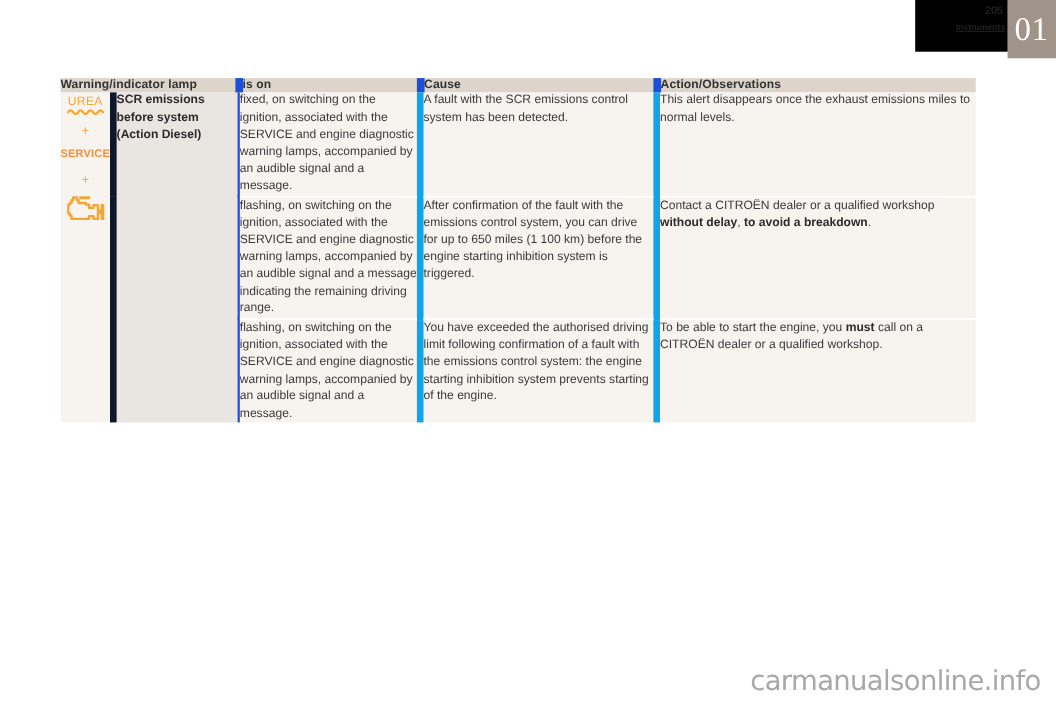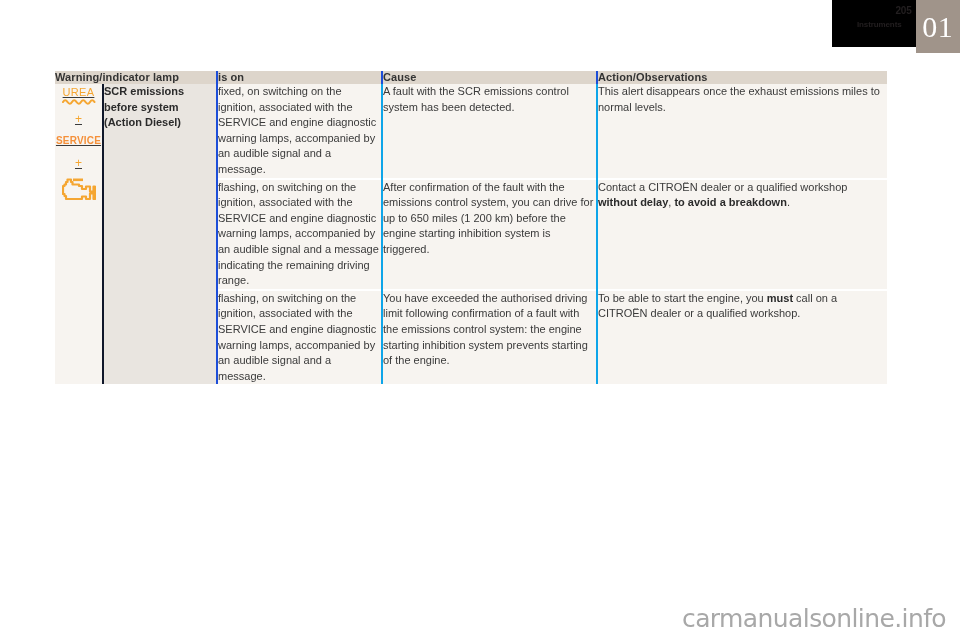--- a/index.html
+++ b/index.html
@@ -35,27 +35,28 @@
     right: 4px;
     top: 6px;
     color: #231f20;
     font-size: 10px;
     font-weight: bold;
     letter-spacing: -0.2px;
     line-height: 10px;
   }
   #section-name {
     position: absolute;
-    right: 14px;
+    right: 2px;
     top: 20px;
     color: #231f20;
     font-size: 8px;
     font-weight: bold;
     line-height: 9px;
     letter-spacing: -0.1px;
+    text-decoration: underline;
   }
   #chapter-tab {
     background: #a0948a;
     width: 50px;
     height: 53px;
     display: flex;
     align-items: center;
     justify-content: center;
   }
   #chapter-number {
@@ -81,21 +82,21 @@
     text-align: left;
     padding: 0;
   }
   .th-cell {
     background: #ddd5cb;
     color: #333333;
     font-size: 11px;
     font-weight: bold;
     padding: 10px 10px 10px 11px;
     height: 13px;
-    border-right: 2px solid #1d4ed8;
+    border-right: 7px solid #1d4ed8;
     letter-spacing: 0.1px;
   }
   .th-cell.last { border-right: none; }
 
   .col-lamp   { width: 48px; }
   .col-name   { width: 114px; }
   .col-ison   { width: 165px; }
   .col-cause  { width: 215px; }
   .col-action { width: 290px; }
 
@@ -111,26 +112,26 @@
     text-align: center;
   }
   .cell-name {
     background: #e9e5e0;
     font-weight: bold;
     color: #2b2b2b;
   }
   .cell-body {
     background: #f7f4f0;
     border-top: 2px solid #ffffff;
-    border-right: 2px solid #0ea5e9;
+    border-right: 6px solid #0ea5e9;
   }
   .cell-body.first-row { border-top: none; }
   .cell-body.last-col  { border-right: none; }
   .cell-name { border-right: 2px solid #1d4ed8; }
-  .cell-lamp { border-right: 2px solid #0f172a; text-decoration: underline; }
+  .cell-lamp { border-right: 6px solid #0f172a; }
 
   
   .lamp-stack {
     display: flex;
     flex-direction: column;
     align-items: center;
     gap: 0px;
     padding-top: 3px;
   }
   .urea-icon {
@@ -225,21 +226,21 @@
           <div>SCR emissions</div>
           <div>before system</div>
           <div>(Action Diesel)</div>
         </td>
         <td class="cell cell-body first-row">fixed, on switching on the ignition, associated with the SERVICE and engine diagnostic warning lamps, accompanied by an audible signal and a message.</td>
         <td class="cell cell-body first-row">A fault with the SCR emissions control system has been detected.</td>
         <td class="cell cell-body last-col first-row"><span>This alert disappears once the exhaust emissions miles to normal levels.</span></td>
       </tr>
       <tr>
         <td class="cell cell-body">flashing, on switching on the ignition, associated with the SERVICE and engine diagnostic warning lamps, accompanied by an audible signal and a message indicating the remaining driving range.</td>
-        <td class="cell cell-body">After confirmation of the fault with the emissions control system, you can drive for up to 650 miles (1 200 km) before the engine starting inhibition system is triggered.</td>
+        <td class="cell cell-body">After confirmation of the fault with the emissions control system, you can drive for up to 650 miles (1 100 km) before the engine starting inhibition system is triggered.</td>
         <td class="cell cell-body last-col"><span>Contact a CITROËN dealer or a qualified workshop </span><span class="b" style="font-weight: bold; color: rgb(43, 43, 43);">without delay</span><span>, </span><span class="b" style="font-weight: bold; color: rgb(43, 43, 43);">to avoid a breakdown</span><span>.</span></td>
       </tr>
       <tr>
         <td class="cell cell-body">flashing, on switching on the ignition, associated with the SERVICE and engine diagnostic warning lamps, accompanied by an audible signal and a message.</td>
         <td class="cell cell-body">You have exceeded the authorised driving limit following confirmation of a fault with the emissions control system: the engine starting inhibition system prevents starting of the engine.</td>
         <td class="cell cell-body last-col"><span>To be able to start the engine, you </span><span class="b" style="font-weight: bold; color: rgb(43, 43, 43);">must</span><span> call on a CITROËN dealer or a qualified workshop.</span></td>
       </tr>
     </tbody>
 </table>
 

